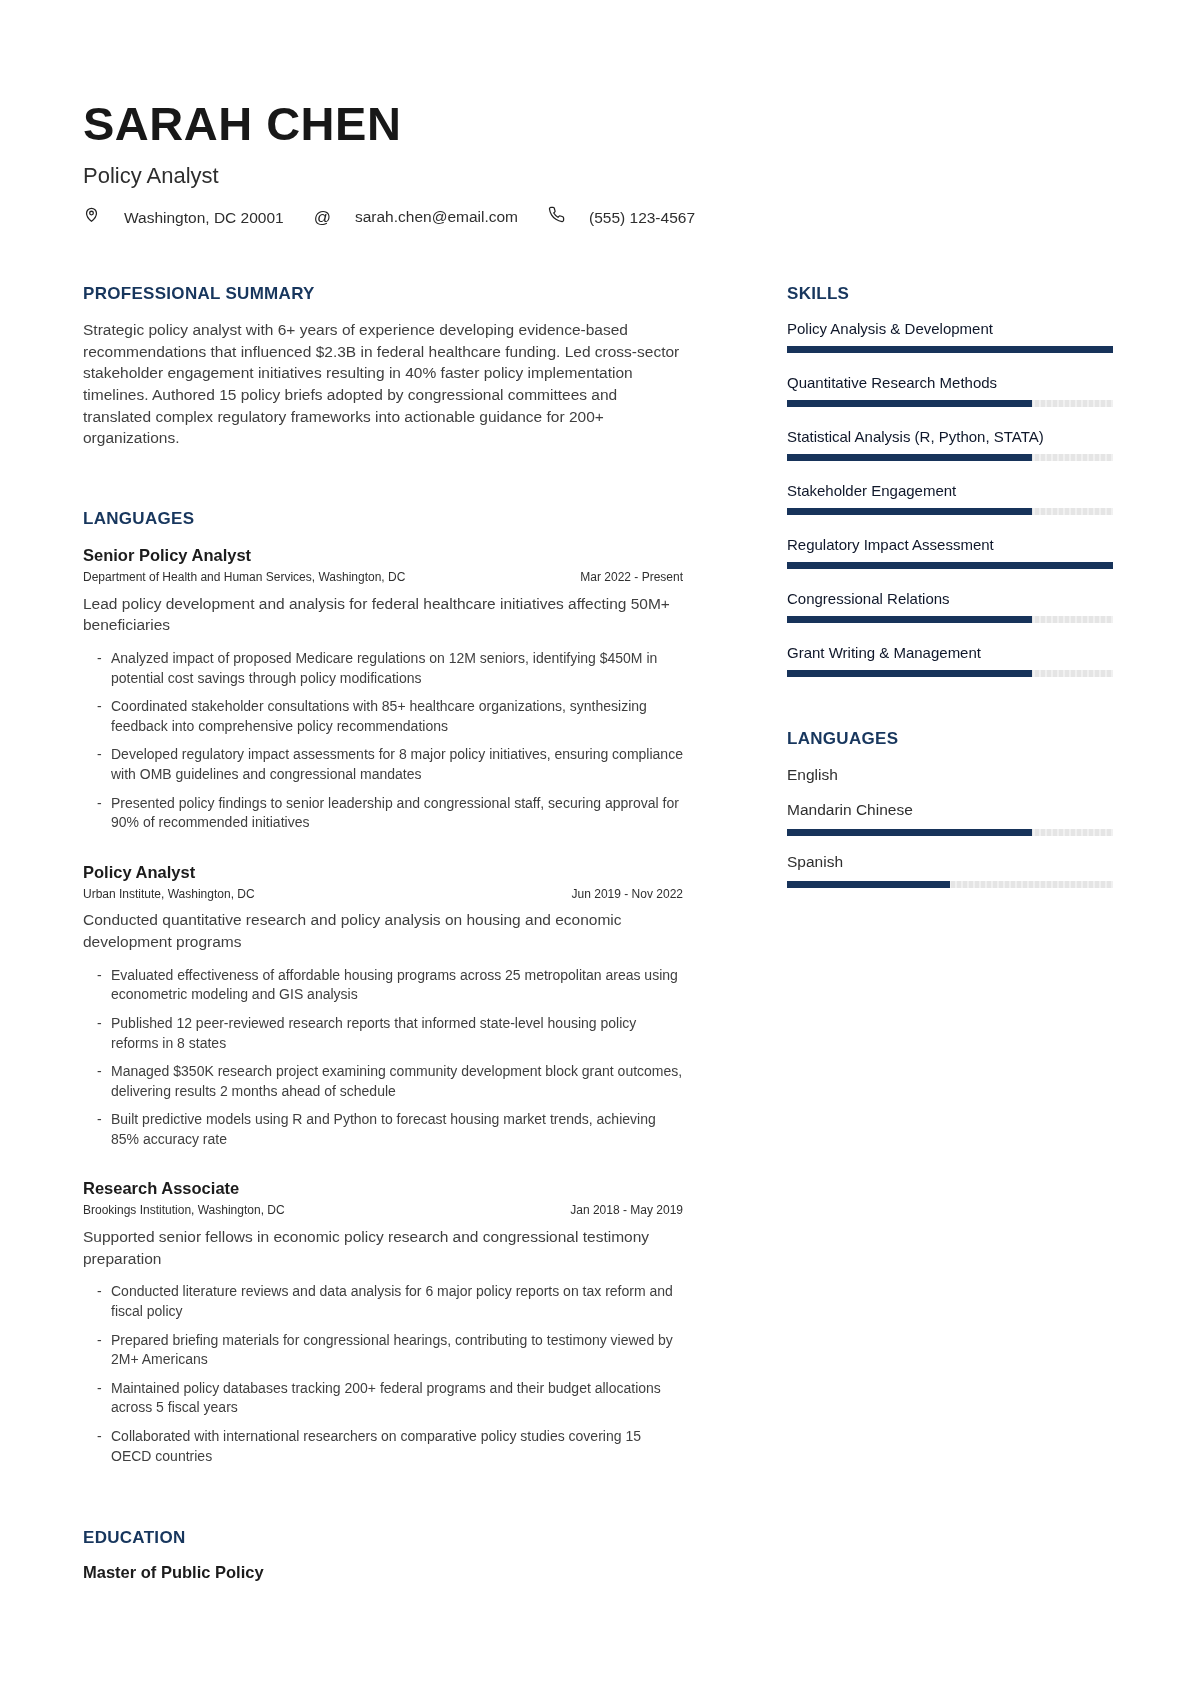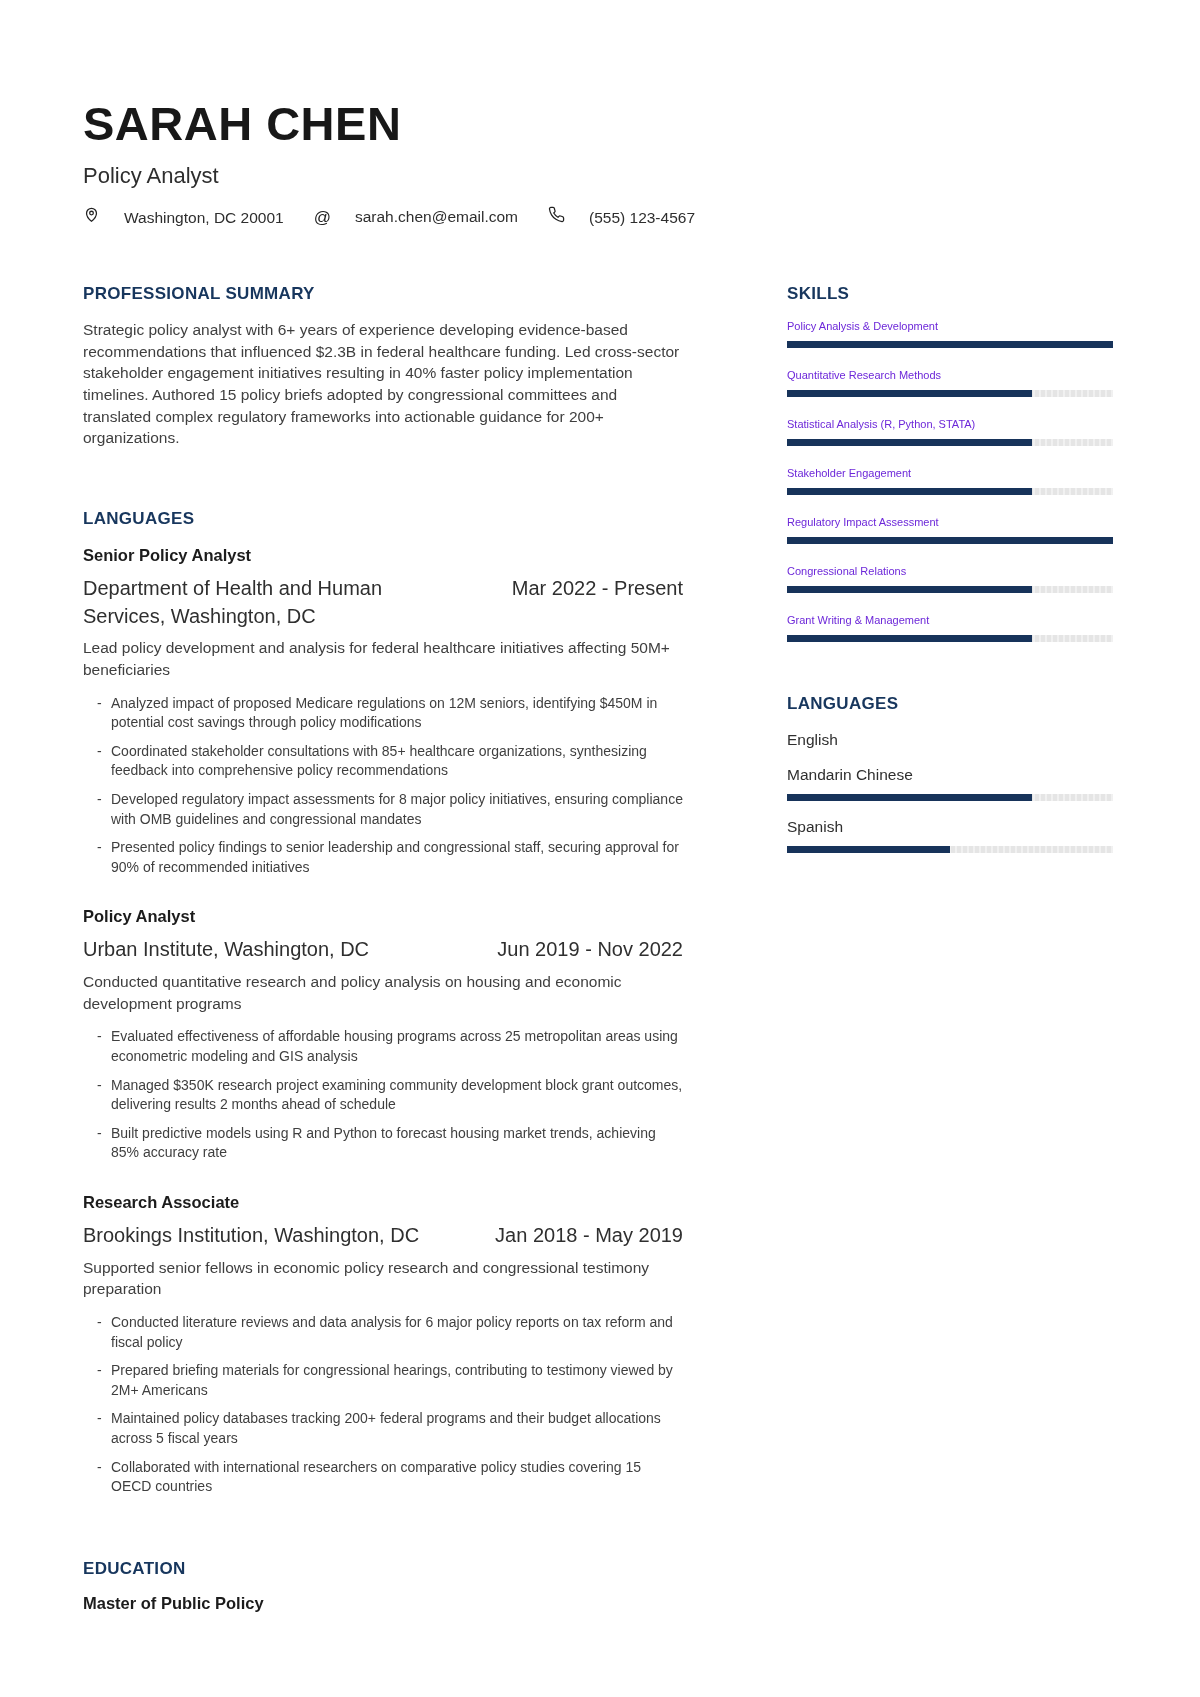--- a/index.html
+++ b/index.html
@@ -28,36 +28,36 @@
   .section-heading { font-size:17px; font-weight:700; letter-spacing:0.3px; color:var(--navy,#17365d); }
 
   
   .summary-text { margin-top:15px; font-size:15.5px; line-height:1.4; color:#3f3f3f; }
 
   
   .section-employment { margin-top:60px; }
   .job { margin-top:30px; }
   .job:first-of-type { margin-top:17px; }
   .job-title { font-size:16.5px; font-weight:700; color:#1c1c1c; }
-  .job-meta { margin-top:10px; display:flex; justify-content:space-between; align-items:flex-start; font-size:20px; line-height:1.38; color:#2f2f2f; }
+  .job-meta { margin-top:4px; display:flex; justify-content:space-between; align-items:flex-start; font-size:12px; line-height:1.38; color:#2f2f2f; }
   .job-company { max-width:350px; }
   .job-dates { white-space:nowrap; text-align:right; }
   .job-desc { margin-top:7px; font-size:15.5px; line-height:1.4; color:#3f3f3f; }
   .bullets { margin-top:13px; }
   .bullet { position:relative; padding-left:28px; margin-bottom:9px; font-size:14px; line-height:1.4; color:#3f3f3f; }
   .bullet::before { content:"-"; position:absolute; left:14px; top:0; color:#3f3f3f; }
 
   
   .section-education { margin-top:62px; }
   .degree { margin-top:15px; font-size:16.5px; font-weight:700; color:#1c1c1c; }
 
   
   .skill-item { margin-bottom:21px; }
   .skill-item:first-of-type { margin-top:16px; }
-  .skill-label { font-size:11px; color:#6d28d9; }
+  .skill-label { font-size:15px; color:#0f172a; }
   .bar-track { margin-top:9px; width:100%; height:7px; background:var(--track,#e5e5e5);
     background-image:repeating-linear-gradient(90deg, rgba(255,255,255,0.45) 0 2px, rgba(0,0,0,0) 2px 6px); }
   .bar-fill { height:100%; background:var(--bar,#17335a); }
 
   .section-languages { margin-top:52px; }
   .lang-item { margin-top:17px; }
   .lang-label { font-size:15.5px; color:#2f2f2f; }
   .lang-item .bar-track { margin-top:10px; }
 </style>
 </head>
@@ -121,20 +121,21 @@
             </div>
             <div class="job">
               <div class="job-title">Policy Analyst</div>
               <div class="job-meta">
                 <span class="job-company">Urban Institute, Washington, DC</span>
                 <span class="job-dates">Jun 2019 - Nov 2022</span>
               </div>
               <div class="job-desc">Conducted quantitative research and policy analysis on housing and economic development programs</div>
               <div class="bullets">
                 <div class="bullet">Evaluated effectiveness of affordable housing programs across 25 metropolitan areas using econometric modeling and GIS analysis</div>
+                <div class="bullet">Published 12 peer-reviewed research reports that informed state-level housing policy reforms in 8 states</div>
                 <div class="bullet">Managed $350K research project examining community development block grant outcomes, delivering results 2 months ahead of schedule</div>
                 <div class="bullet">Built predictive models using R and Python to forecast housing market trends, achieving 85% accuracy rate</div>
               </div>
             </div>
             <div class="job">
               <div class="job-title">Research Associate</div>
               <div class="job-meta">
                 <span class="job-company">Brookings Institution, Washington, DC</span>
                 <span class="job-dates">Jan 2018 - May 2019</span>
               </div>

